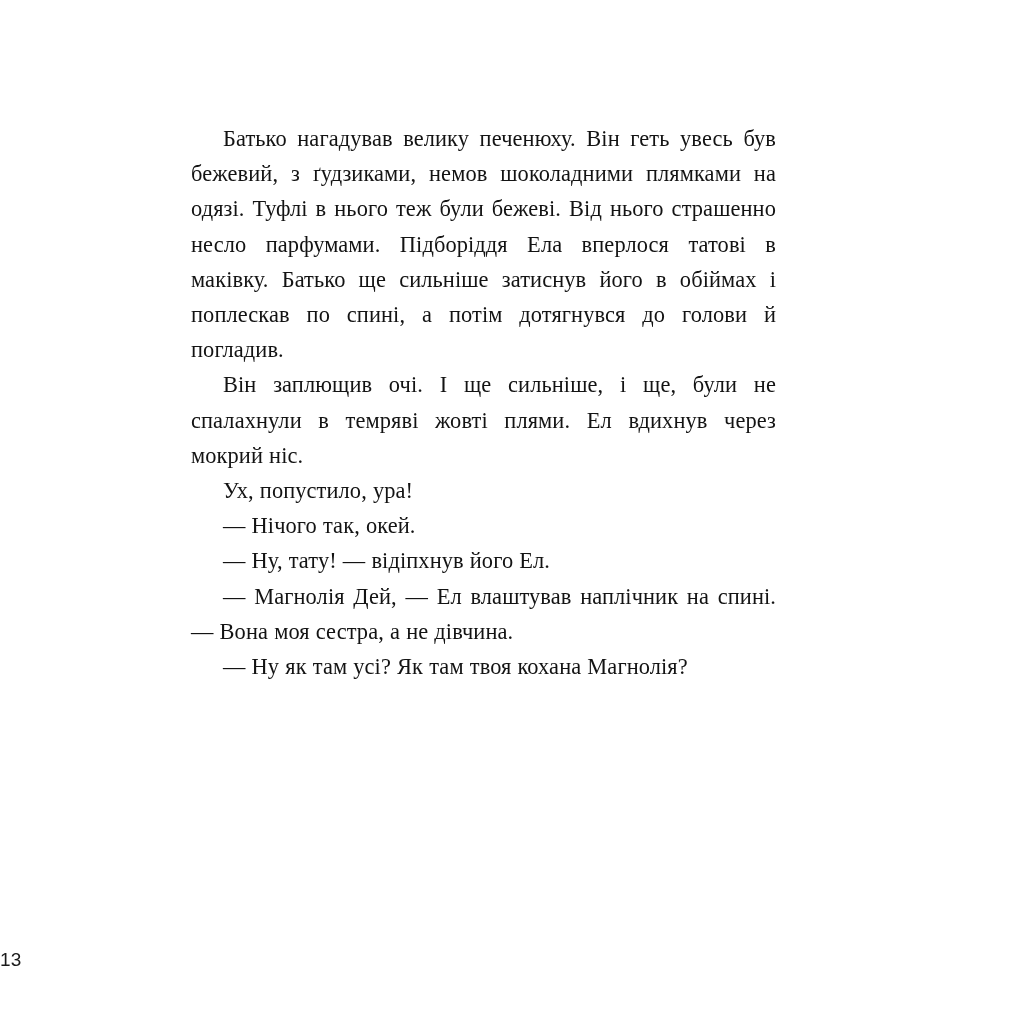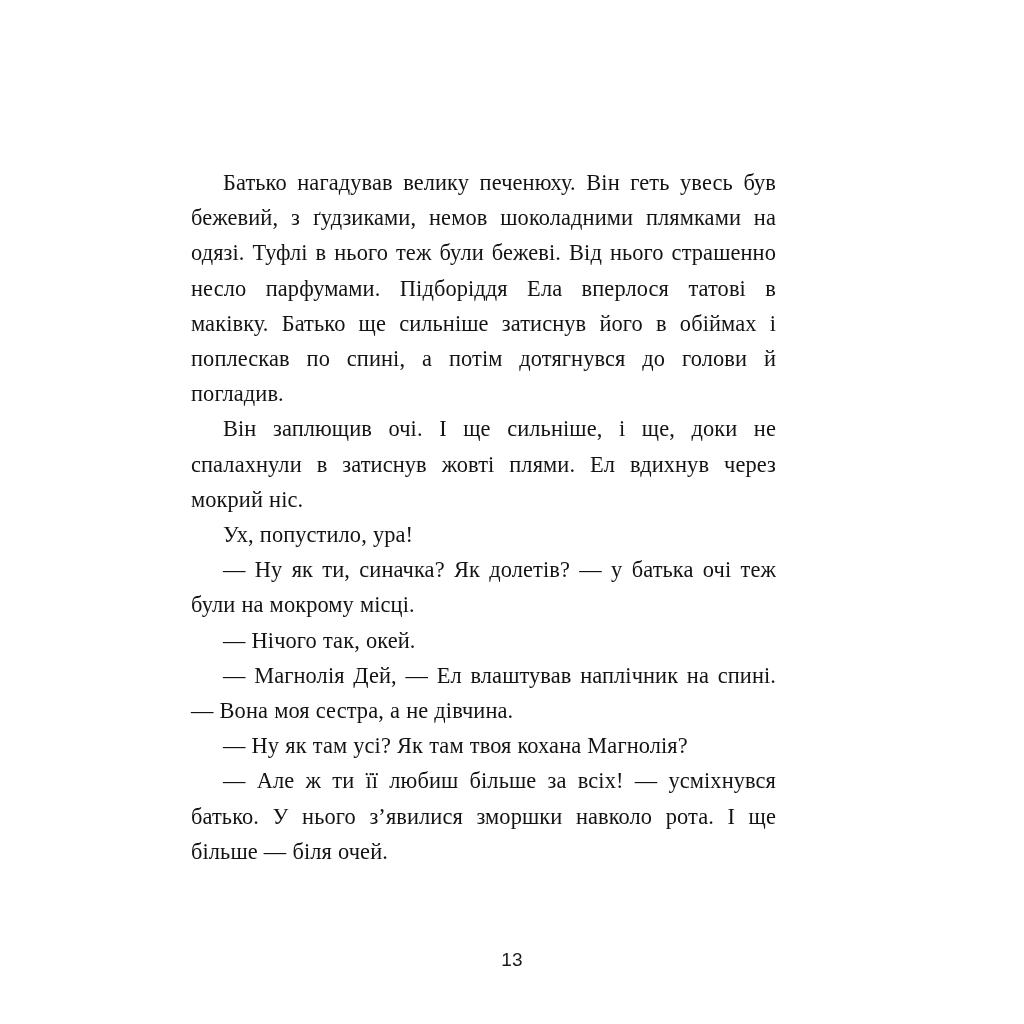--- a/index.html
+++ b/index.html
@@ -22,21 +22,20 @@
     height: 1024px;
     background: #ffffff;
     box-sizing: border-box;
   }
 
   .text-column {
     position: absolute;
     left: 191px;
     top: 121px;
     width: 585px;
-    margin-top: 44px;
   }
 
   .para {
     margin: 0;
     text-align: justify;
     text-justify: inter-word;
     text-indent: 32px;
     font-size: 22.4px;
     line-height: 35.2px;
     letter-spacing: 0.1px;
@@ -50,43 +49,41 @@
   .para em,
   .para .italic {
     font-style: italic;
   }
 
   .page-number {
     position: absolute;
     left: 0;
     top: 948px;
     width: 1024px;
-    text-align: center;
     font-family: "Liberation Sans", "DejaVu Sans", sans-serif;
     font-size: 19px;
     line-height: 24px;
     color: #1a1a1a;
     letter-spacing: 0.3px;
   }
 </style>
 </head>
 <body>
 
 <div class="page">
 
   <div class="text-column">
 
     <p class="para">Батько нагадував велику печенюху. Він геть увесь був бежевий, з ґудзиками, немов шоколадними плямками на одязі. Туфлі в нього теж були бежеві. Від нього страшенно несло парфумами. Підборіддя Ела вперлося татові в маківку. Батько ще сильніше затиснув його в обіймах і поплескав по спині, а потім дотягнувся до голови й погладив.</p>
-    <p class="para">Він заплющив очі. І ще сильніше, і ще, доки не спалахнули в затиснув жовті плями. Ел вдихнув через мокрий ніс.</p>
+    <p class="para">Він заплющив очі. І ще сильніше, і ще, були не спалахнули в темряві жовті плями. Ел вдихнув через мокрий ніс.</p>
     <p class="para">Ух, попустило, ура!</p>
-    <p class="para">— Ну як ти, синачка? Як долетів? — у батька очі теж були на мокрому місці.</p>
     <p class="para">— Нічого так, окей.</p>
+    <p class="para">— Ну, тату! — відіпхнув його Ел.</p>
 
 
     <p class="para">— Магнолія Дей, — Ел влаштував наплічник на спині. — Вона моя сестра, а не дівчина.</p>
     <p class="para">— Ну як там усі? Як там твоя кохана Магнолія?</p>
-    <p class="para">— Але ж ти її любиш більше за всіх! — усміхнувся батько. У нього з’явилися зморшки навколо рота. І ще більше — біля очей.</p>
 
   </div>
 
   <div class="page-number">13</div>
 
 </div>
 
 </body></html>

